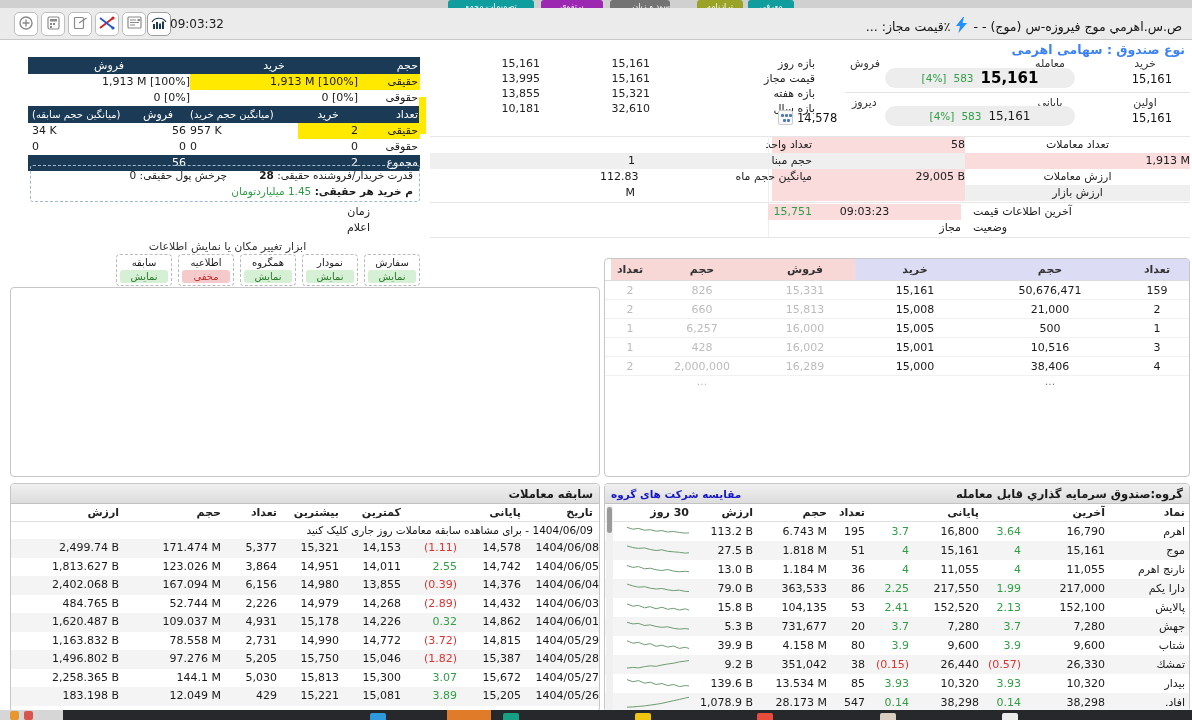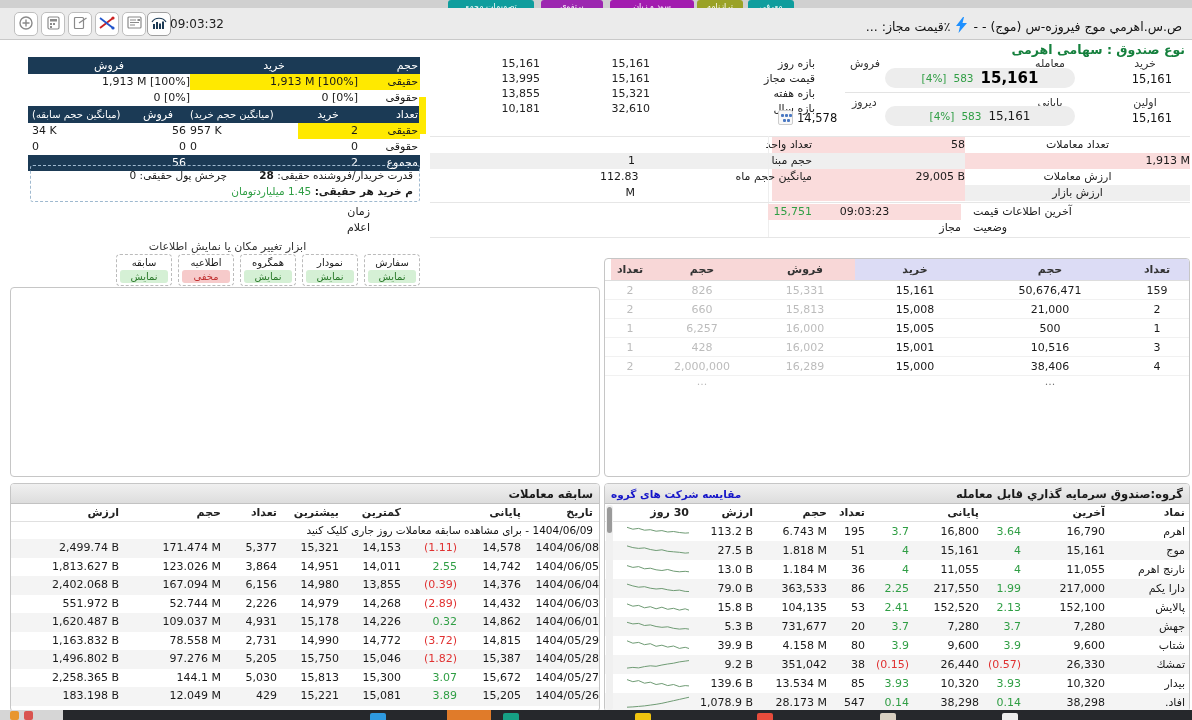--- a/index.html
+++ b/index.html
@@ -4,34 +4,34 @@
 <style>
   * { margin:0; padding:0; box-sizing:border-box; }
   html,body { width:1192px; height:720px; overflow:hidden; }
   body { font-family:"DejaVu Sans", sans-serif; background:#d0d0d0; position:relative; font-size:11px; color:#1a1a1a; }
   .screen { position:absolute; inset:0; width:1192px; height:720px; background:#d0d0d0; overflow:hidden; }
 
   
   .top-tab { position:absolute; top:0; height:8px; border-radius:3px 3px 0 0; color:#fff; font-size:8px; overflow:hidden; text-align:center; line-height:14px; }
   .tt1 { left:448px; width:86px; background:#0f9d9d; }
   .tt2 { left:541px; width:62px; background:#9c27b0; }
-  .tt3 { left:610px; width:84px; background:#a21caf; }
+  .tt3 { left:610px; width:60px; background:#737373;text-align:right; }
   .tt4 { left:697px; width:46px; background:#9aa227; }
   .tt5 { left:748px; width:46px; background:#0f9d9d; }
 
   
   .toolbar { position:absolute; top:8px; left:0; width:1192px; height:32px; background:#ebebeb; border-bottom:1px solid #c9c9c9; }
   .tb-btn { position:absolute; top:4px; width:24px; height:24px; background:#fff; border:1px solid #bfbfbf; border-radius:5px; display:flex; align-items:center; justify-content:center; }
   .tb-btn.active { border-color:#9f9f9f; background:#fdfdfd; }
   .tb-time { position:absolute; top:9px; left:170px; font-size:12px; color:#222; }
   .tb-title { position:absolute; top:9px; right:10px; direction:rtl; font-size:12.5px; color:#111; display:flex; align-items:center; gap:6px; }
 
   .content { position:absolute; top:40px; left:0; width:1192px; height:670px; background:#fff; }
 
-  .fund-type { position:absolute; top:2px; right:7px; direction:rtl; color:#15803d; font-weight:bold; font-size:12.5px; }
+  .fund-type { position:absolute; top:2px; right:7px; direction:rtl; color:#3b82f6; font-weight:bold; font-size:12.5px; }
 
   
   .grid { display:grid; direction:rtl; }
   .vol-table { position:absolute; left:28px; top:17px; width:392px; }
   .vt-head { background:#1b3a55; color:#fff; height:17px; line-height:17px; }
   .vt-row  { height:16px; line-height:16px; }
   .g1 { grid-template-columns:62px 168px 162px; }
   .g2 { grid-template-columns:62px 60px 112px 56px 102px; }
   .cell { overflow:hidden; white-space:nowrap; }           
   .num { direction:ltr; text-align:right; padding-left:14px; }
@@ -511,21 +511,21 @@
           </div>
 
           <div class="h-row">
             <div class="cell">1404/06/03</div>
             <div class="cell">14,432</div>
             <div class="cell neg">(2.89)</div>
             <div class="cell">14,268</div>
             <div class="cell">14,979</div>
             <div class="cell">2,226</div>
             <div class="cell">52.744 M</div>
-            <div class="cell">551.972 B</div>
+            <div class="cell">484.765 B</div>
           </div>
 
           <div class="h-row">
             <div class="cell">1404/06/01</div>
             <div class="cell">14,862</div>
             <div class="cell pos">0.32</div>
             <div class="cell">14,226</div>
             <div class="cell">15,178</div>
             <div class="cell">4,931</div>
             <div class="cell">109.037 M</div>

